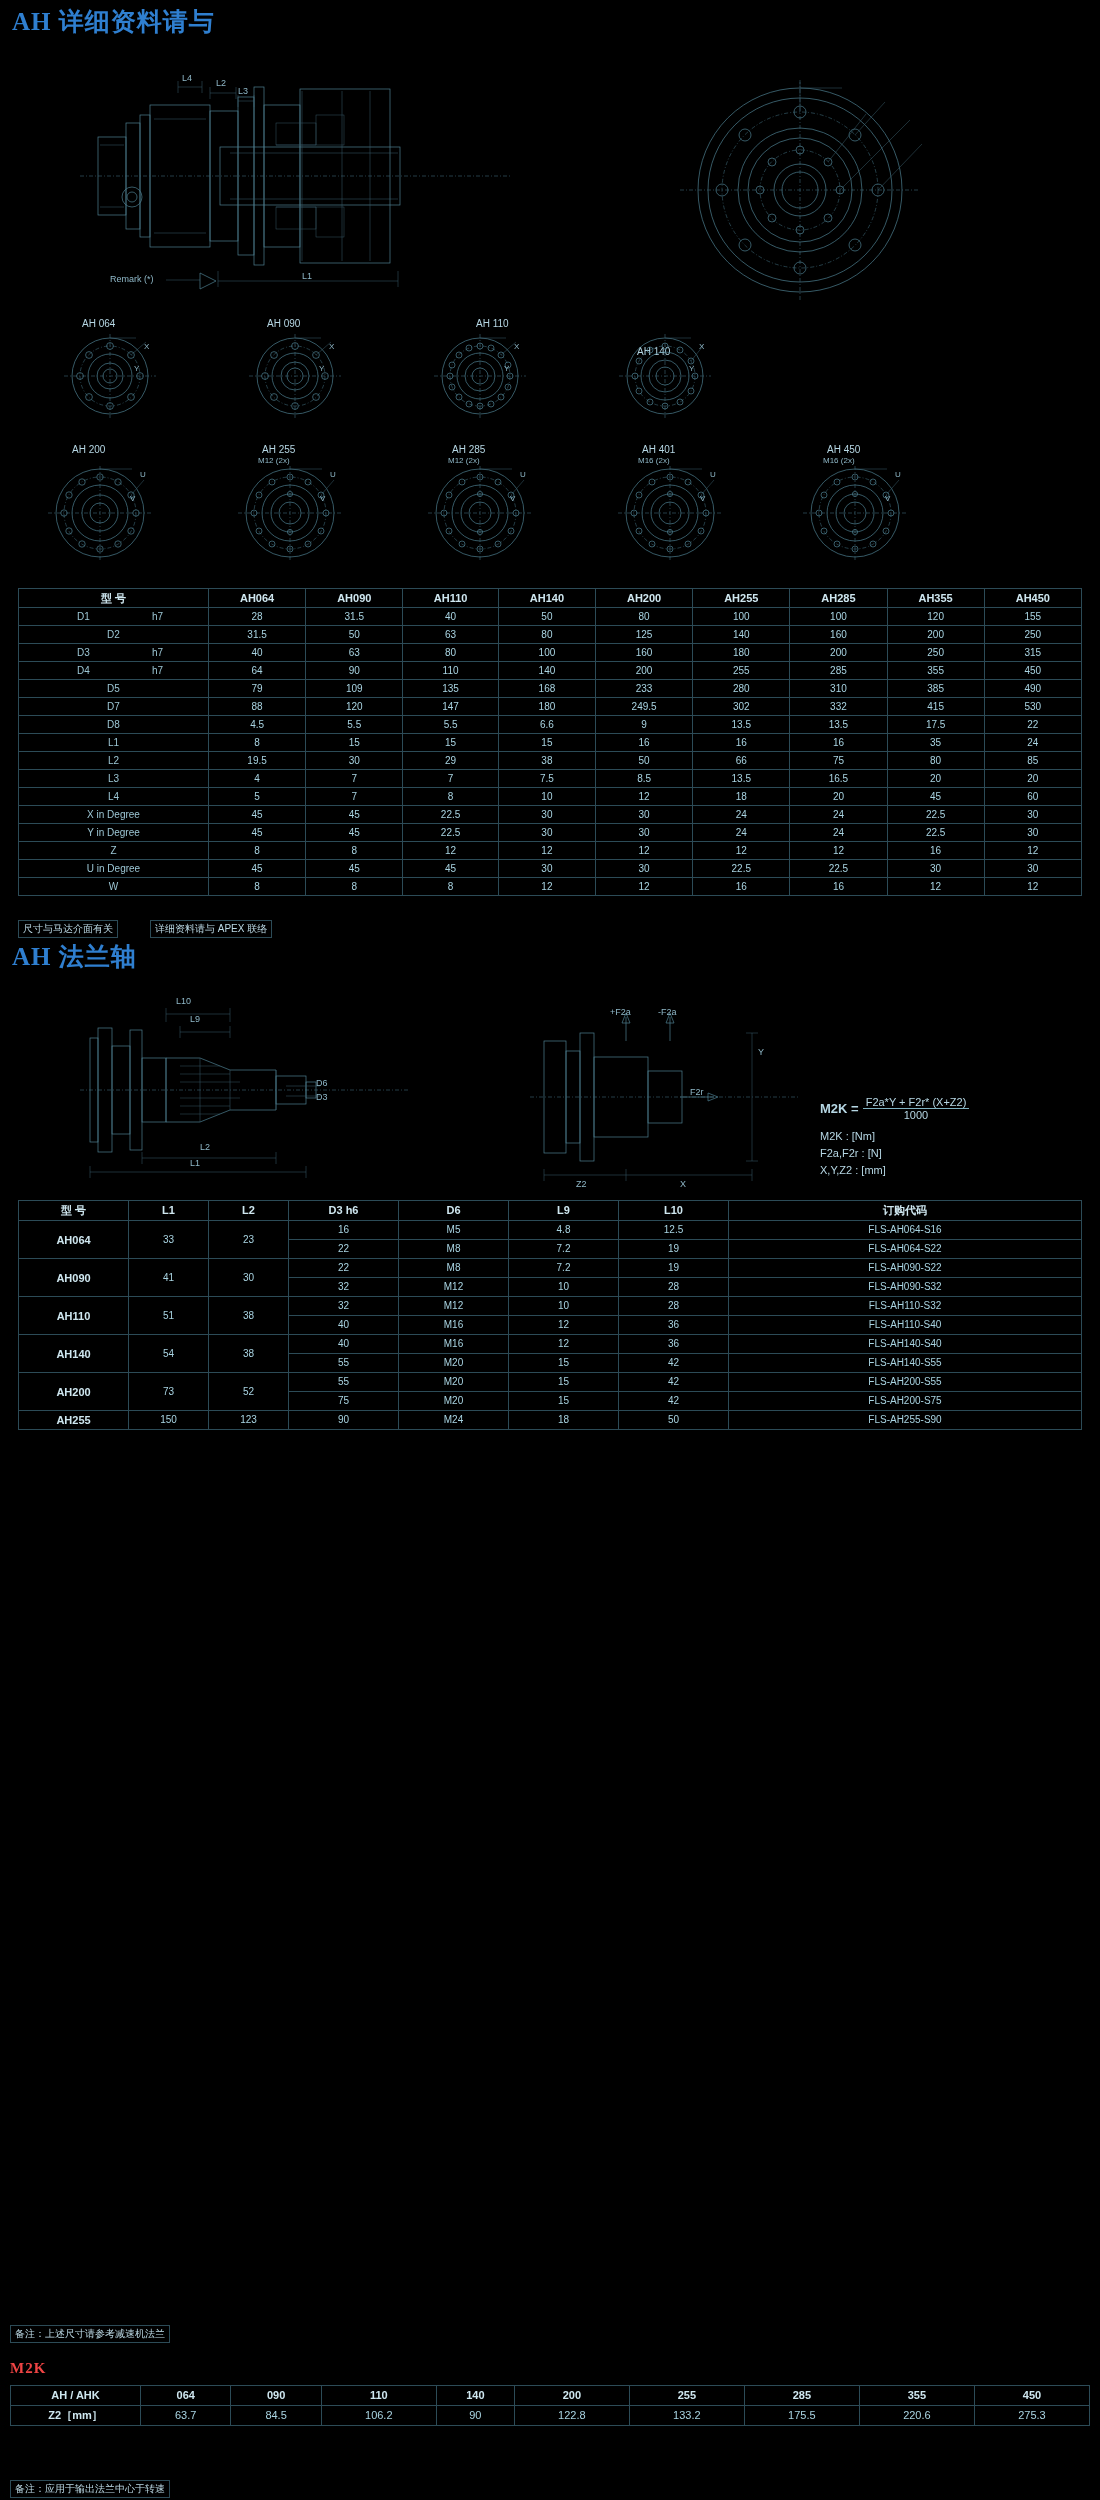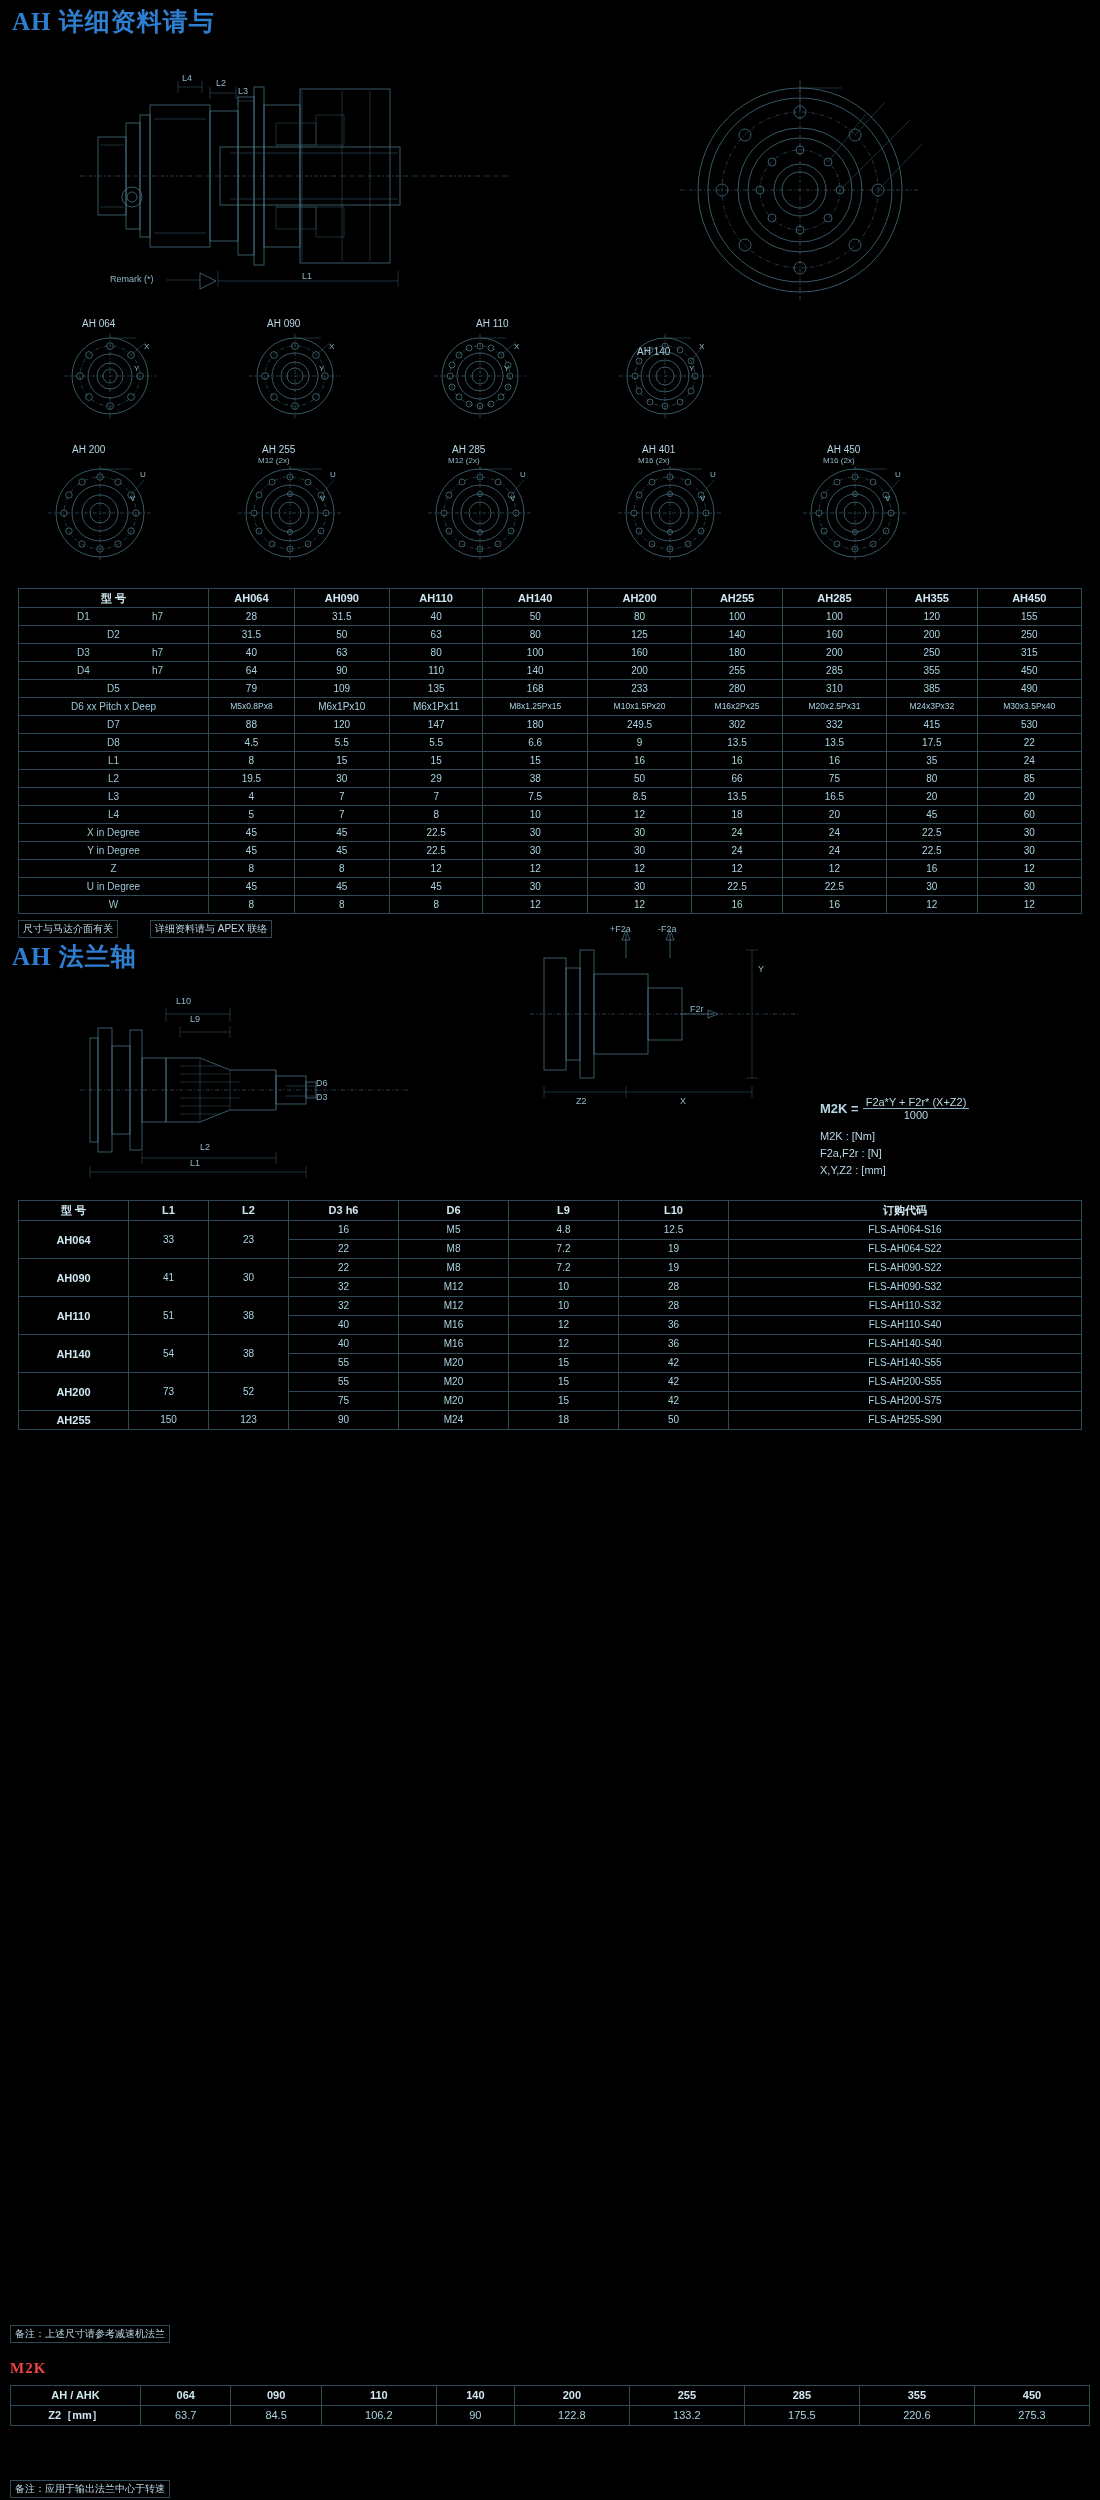--- a/index.html
+++ b/index.html
@@ -559,32 +559,20 @@
           <td>109</td>
           <td>135</td>
           <td>168</td>
           <td>233</td>
           <td>280</td>
           <td>310</td>
           <td>385</td>
           <td>490</td>
         </tr>
         <tr>
-          <td class="rowhdr">D6 xx Pitch x Deep</td>
-          <td class="tiny">M5x0.8Px8</td>
-          <td>M6x1Px10</td>
-          <td>M6x1Px11</td>
-          <td class="tiny">M8x1.25Px15</td>
-          <td class="tiny">M10x1.5Px20</td>
-          <td class="tiny">M16x2Px25</td>
-          <td class="tiny">M20x2.5Px31</td>
-          <td class="tiny">M24x3Px32</td>
-          <td class="tiny">M30x3.5Px40</td>
-        </tr>
-        <tr>
           <td class="rowhdr">D7</td>
           <td>88</td>
           <td>120</td>
           <td>147</td>
           <td>180</td>
           <td>249.5</td>
           <td>302</td>
           <td>332</td>
           <td>415</td>
           <td>530</td>
@@ -744,21 +732,21 @@
       <path class="ln-t" d="M10 166 L10 178 M226 166 L226 178 M10 172 L226 172"></path>
     </svg>
     <div class="lbl" style="left:96px; top:-4px;">L10</div>
     <div class="lbl" style="left:110px; top:14px;">L9</div>
     <div class="lbl" style="left:120px; top:142px;">L2</div>
     <div class="lbl" style="left:110px; top:158px;">L1</div>
     <div class="lbl" style="left:236px; top:78px;">D6</div>
     <div class="lbl" style="left:236px; top:92px;">D3</div>
   </div>
 
-  <div class="diagram" style="left:530px; top:928px; width:270px; height:200px;">
+  <div class="diagram" style="left:530px; top:1011px; width:270px; height:200px;">
     <svg width="270" height="200" viewBox="0 0 270 200">
 
       <rect class="ln" x="14" y="30" width="22" height="112"></rect>
       <rect class="ln" x="36" y="40" width="14" height="92"></rect>
       <rect class="ln" x="50" y="22" width="14" height="128"></rect>
       <rect class="ln" x="64" y="46" width="54" height="80"></rect>
       <rect class="ln" x="118" y="60" width="34" height="52"></rect>
       <line class="ln-d" x1="0" y1="86" x2="270" y2="86"></line>
 
       <path class="ln" d="M96 30 L96 6"></path>

